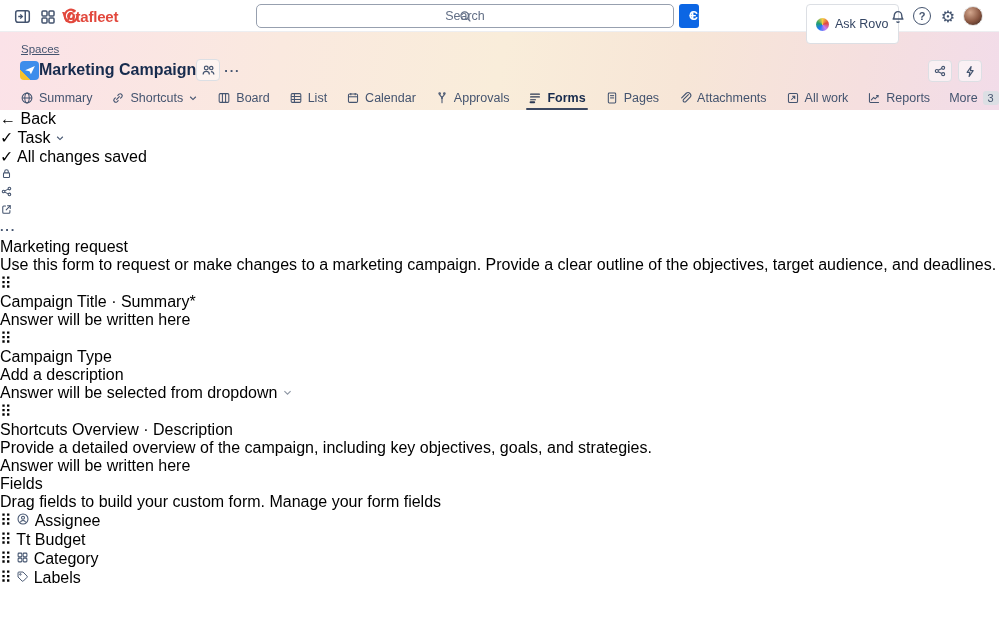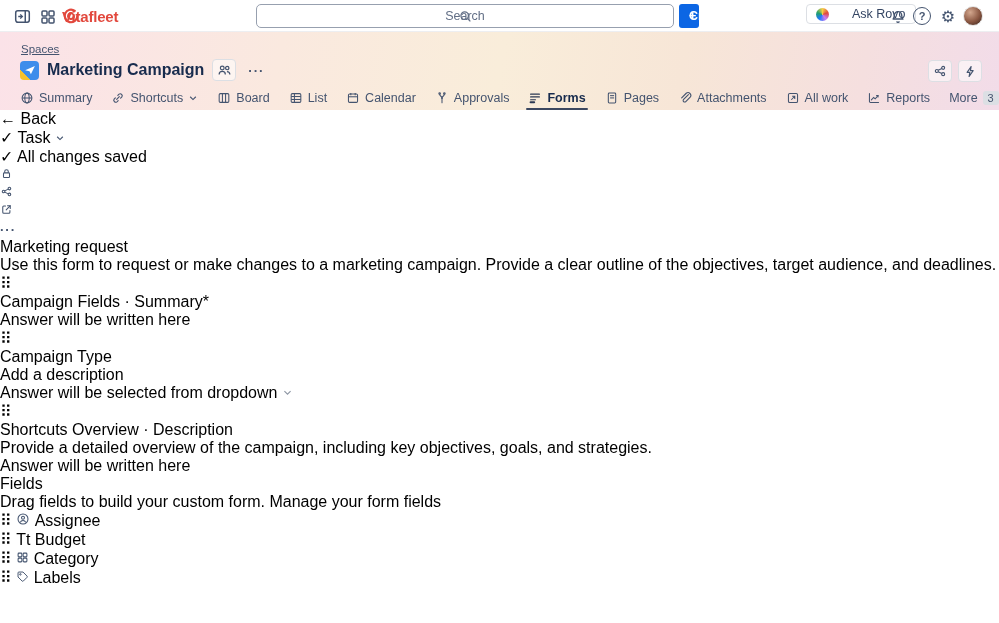--- a/index.html
+++ b/index.html
@@ -11,33 +11,33 @@
   .navbar { position:absolute; top:0; left:0; width:999px; height:32px; background:#fff; border-bottom:1px solid #EDEEF1; z-index:10; }
   .navbar * { position:absolute; }
   .icon-btn { display:flex; align-items:center; justify-content:center; cursor:pointer; }
   .nb-panel { left:13px; top:7px; width:19px; height:19px; }
   .nb-grid  { left:38px; top:7px; width:19px; height:19px; }
   .nb-logo { left:62px; top:5px; height:22px; display:flex; align-items:center; gap:4px; }
   .nb-logo-text { position:static; color:#E2483D; font-size:15px; font-weight:800; letter-spacing:-.2px; }
   .nb-search { left:256px; top:4px; width:418px; height:24px; border:1px solid #97A0AF; border-radius:5px; display:flex; align-items:center; gap:7px; padding:0 9px; background:#fff;justify-content:center; }
   .nb-search span { position:static; font-size:12.5px; color:#626F86; }
   .nb-create { left:679px; top:4px; height:24px; background:#0C66E4; color:#fff; border:none; border-radius:3px; font-size:12.5px; font-weight:700; display:flex; align-items:center; gap:5px; padding:0 10px; font-family:inherit; cursor:pointer; }
-  .nb-rovo { left:806px; top:4px; height:20px; border:1px solid #DCDFE4; border-radius:4px; display:flex; align-items:center; gap:23px; padding:0 9px; background:#fff; cursor:pointer; }
+  .nb-rovo { left:806px; top:4px; height:40px; border:1px solid #DCDFE4; border-radius:4px; display:flex; align-items:center; gap:6px; padding:0 9px; background:#fff; cursor:pointer; }
   .rovo-orb { position:static; width:13px; height:13px; border-radius:50%; background:conic-gradient(#F5CD47,#E2483D,#C97CF4,#1D7AFC,#22A06B,#F5CD47); }
   .nb-rovo span { position:static; font-size:12.5px; color:#344563; font-weight:500; }
   .nb-bell { left:888px; top:7px; width:19px; height:19px; }
   .nb-help { left:913px; top:7px; width:18px; height:18px; border:1.4px solid #44546F; border-radius:50%; color:#44546F; font-size:11px; font-weight:700; }
   .nb-gear { left:938px; top:5px; width:20px; height:22px; color:#44546F; font-size:16px; font-family:"DejaVu Sans", sans-serif; }
   .nb-avatar { left:963px; top:6px; width:20px; height:20px; border-radius:50%; background:radial-gradient(circle at 35% 30%, #D3A78E, #8A5742 55%, #33211A); border:1px solid #E4E4E4; }
 
   
   .header-zone { position:absolute; top:32px; left:0; width:999px; height:78px;
     background:linear-gradient(100deg,#FBE2E8 0%,#FAE9DF 28%,#F9EDDA 50%,#F7E6D7 68%,#F5DFDF 86%,#F2DCE9 100%); }
   .breadcrumb { position:absolute; left:21px; top:11px; font-size:11.5px; color:#44546F;text-decoration:underline; }
-  .title-row { position:absolute; left:20px; top:27px; display:flex; align-items:center; gap:8px; }
+  .title-row { position:absolute; left:20px; top:27px; display:flex; align-items:center; }
   .proj-icon { width:19px; height:19px; border-radius:4px; background:linear-gradient(45deg,#F8C12C 0 27%,#3E8DEB 27%); display:flex; align-items:center; justify-content:center; }
   .proj-title { font-size:16px; font-weight:700; color:#172B4D; }
   .mini-btn { height:22px; min-width:24px; border:1px solid #DCDFE4; border-radius:4px; background:rgba(255,255,255,.55); display:flex; align-items:center; justify-content:center; cursor:pointer; }
   .no-border { border:none; background:transparent; }
   .ellipsis { color:#44546F; font-size:13px; letter-spacing:1px; font-weight:700; }
   .hdr-right { position:absolute; left:928px; top:28px; display:flex; gap:6px; }
   .tabs { position:absolute; left:20px; bottom:0; height:24px; display:flex; align-items:center; gap:19px; }
   .tab { position:relative; height:24px; display:flex; align-items:center; gap:5px; font-size:12.5px; color:#44546F; cursor:pointer; white-space:nowrap; }
   .tab.active { color:#172B4D; font-weight:600; }
   .tab.active::after { content:""; position:absolute; left:-2px; right:-2px; bottom:0; height:2.5px; border-radius:2px; background:#3B4760; }
@@ -360,21 +360,21 @@
             <div class="sq-btn"><span class="ellipsis">···</span></div>
           </div>
         </div>
         <div class="form-title">Marketing request</div>
         <div class="form-desc">Use this form to request or make changes to a marketing campaign. Provide a clear outline of the objectives, target audience, and deadlines.</div>
       </div>
     </div>
 
     <div class="card field-card fc-1">
       <span class="drag6">⠿</span>
-      <div class="f-label"><span>Campaign Fields</span><span class="f-type"><span> · </span><span>Summary</span></span><span class="f-req">*</span></div>
+      <div class="f-label"><span>Campaign Title</span><span class="f-type"><span> · </span><span>Summary</span></span><span class="f-req">*</span></div>
       <div class="f-input">
         <span class="placeholder">Answer will be written here</span>
       </div>
     </div>
 
     <div class="card field-card fc-2">
       <span class="drag6">⠿</span>
       <div class="f-label"><span>Campaign Type</span></div>
       <div class="f-desc">Add a description</div>
       <div class="f-input">

